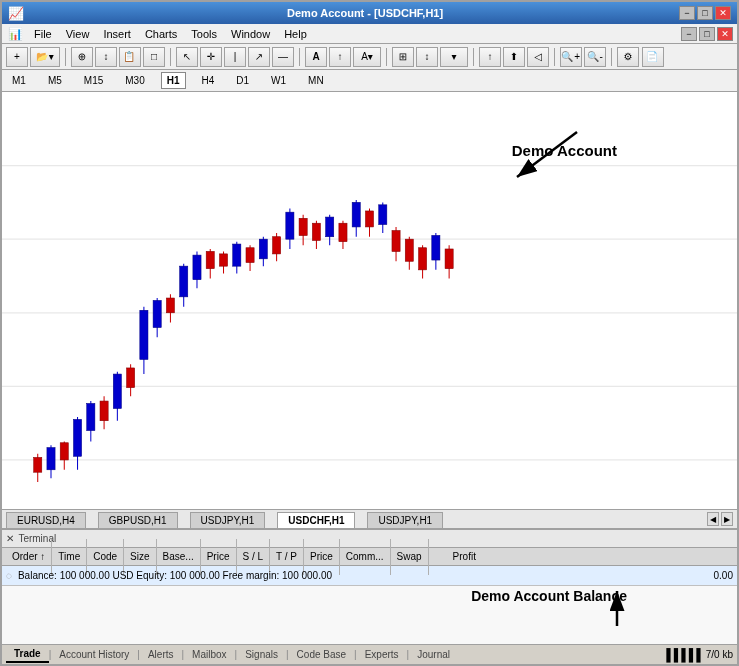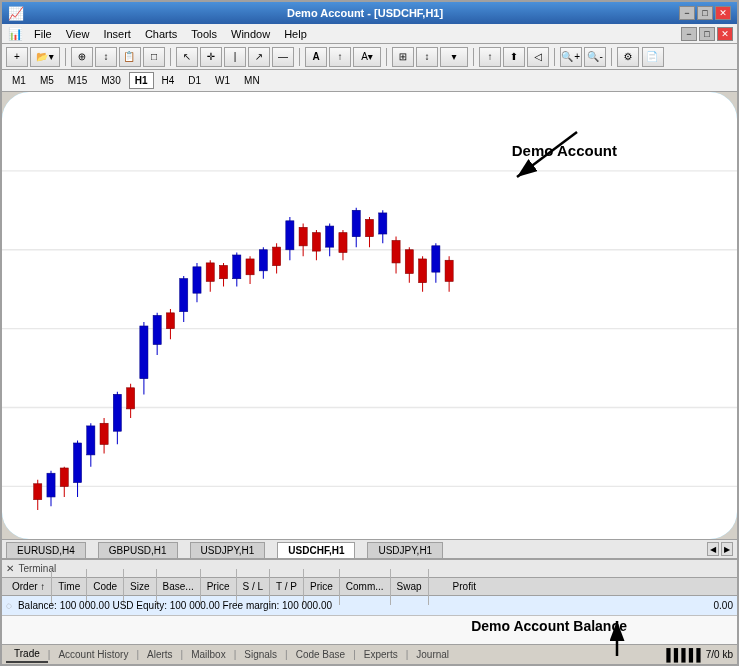--- a/index.html
+++ b/index.html
@@ -101,21 +101,21 @@
     .toolbar-group { display: flex; align-items: center; gap: 2px; }
 
     
     .timeframe-bar {
       background: #f0f0f0;
       height: 22px;
       display: flex;
       align-items: center;
       padding: 0 4px;
       border-bottom: 1px solid #a0a0a0;
-      gap: 2px;
+      gap: 10px;
     }
     .tf-btn {
       padding: 2px 5px;
       font-size: 10px;
       cursor: pointer;
       border: 1px solid transparent;
       font-weight: normal;
     }
     .tf-btn.active {
       background: #fff;
@@ -123,21 +123,20 @@
       font-weight: bold;
       color: #000;
       text-align: right;
     }
 
     
     .chart-area {
       background: #7dd3fc;
       position: relative;
       overflow: hidden;
-      border-radius: 27px;
     }
 
     
     .chart-tabs {
       background: #e8e8e8;
       height: 20px;
       display: flex;
       align-items: flex-end;
       padding: 0 4px;
       border-top: 1px solid #a0a0a0;
@@ -249,23 +248,23 @@
       align-items: center;
       gap: 0;
     }
     .term-tab {
       padding: 2px 8px;
       font-size: 10px;
       cursor: pointer;
       color: #444;
     }
     .term-tab.active {
-      font-weight: normal;
+      font-weight: bold;
       color: #000;
-      border-bottom: 2px solid #404040;
+      border-bottom: 2px solid #000000;
     }
     .term-tab-sep {
       color: #888;
       font-size: 10px;
     }
 
     
     .annotation {
       position: absolute;
       font-size: 14px;
@@ -549,21 +548,21 @@
       <div class="col-header">Swap</div>
       <div class="col-header" style="border-right:none;margin-left:18px;">Profit</div>
     </div>
 
     <div class="terminal-row">
       <span style="margin-right:6px;color:#888;">◌</span>
       <span class="balance-text">Balance: 100 000.00 USD   Equity: 100 000.00   Free margin: 100 000.00</span>
       <span class="profit-val">0.00</span>
     </div>
 
-    <div class="terminal-content-area" style="position:relative;height:28px;">
+    <div class="terminal-content-area" style="position:relative;height:58px;">
 
       <div style="position:absolute;right:110px;top:2px;font-size:14px;font-weight:bold;color:#000;">
         <span>Demo Account Balance</span>
       </div>
 
       <svg style="position:absolute;right:60px;top:0px;width:120px;height:50px;pointer-events:none;">
         <defs>
           <marker id="arrowhead2" markerWidth="8" markerHeight="6" refX="8" refY="3" orient="auto">
             <polygon points="0 0, 8 3, 0 6" fill="#000"></polygon>
           </marker>

